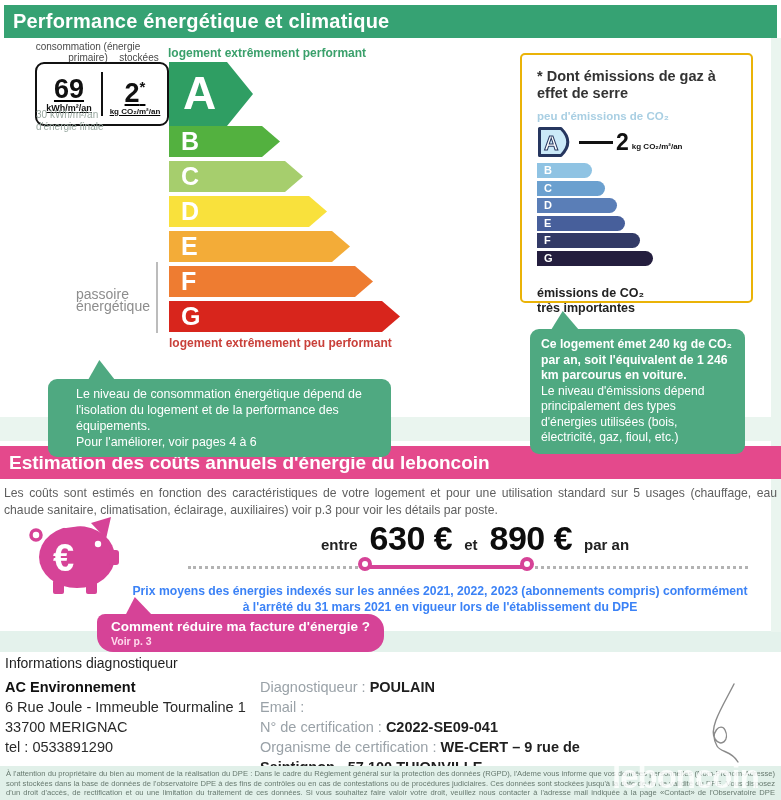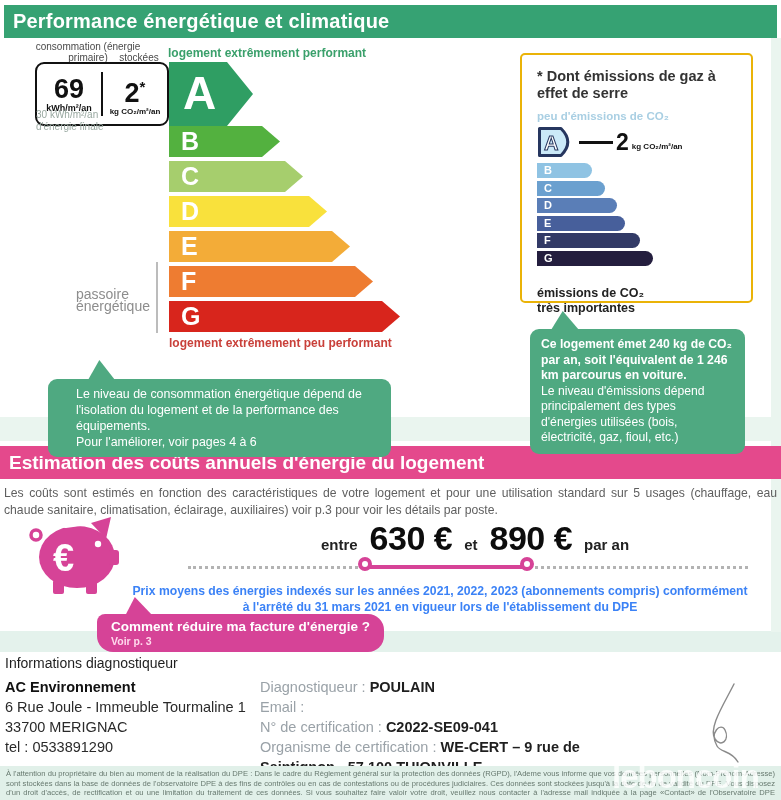--- a/index.html
+++ b/index.html
@@ -15,21 +15,21 @@
   
   .header-bar { position:absolute; left:4px; top:5px; width:773px; height:33px; background:#36a273; }
   .header-bar span { display:block; color:#fff; font-size:20px; font-weight:700; line-height:33px; padding-left:9px; letter-spacing:0.2px; }
 
   
   .lbl-consumption { position:absolute; left:34px; top:41px; width:108px; font-size:10px; line-height:11px; color:#4a4a4a; text-align:center; font-weight:500; }
   .lbl-emissions { position:absolute; left:112px; top:52px; width:54px; font-size:10px; color:#4a4a4a; text-align:center; font-weight:500; }
   .lbl-top-caption { position:absolute; left:168px; top:46px; font-size:12px; color:#3aa06b; font-weight:600; }
 
   
-  .badge { position:absolute; left:35px; top:62px; width:134px; height:64px; background:#fff; border:2.5px solid #111; border-radius:9px; display:flex; align-items:center; }
+  .badge { position:absolute; left:35px; top:62px; width:134px; height:64px; background:#fff; border:2.5px solid #111; border-radius:9px; display:flex; align-items:center;text-decoration:underline; }
   .badge .cell { flex:1; text-align:center; }
   .badge .big { font-size:27px; font-weight:800; color:#111; line-height:28px; }
   .badge .big sup { font-size:15px; }
   .badge .unit { font-size:9px; font-weight:700; color:#111; }
   .badge .unit2 { font-size:8px; font-weight:700; color:#111; }
   .badge .divider { width:2px; height:44px; background:#111; }
 
   
   .arrow { position:absolute; left:169px; color:#fff; font-weight:800;
            clip-path:polygon(0 0, calc(100% - 18px) 0, 100% 50%, calc(100% - 18px) 100%, 0 100%); }
@@ -190,21 +190,21 @@
     </div>
   </div>
 
   <div class="callout-tail tail-right"></div>
   <div class="callout callout-right">
     <b>Ce logement émet 240 kg de CO₂ par an, soit l'équivalent de 1 246 km parcourus en voiture.</b><br>
     <span>Le niveau d'émissions dépend principalement des types d'énergies utilisées (bois, électricité, gaz, fioul, etc.)</span>
   </div>
 
   <div class="pink-bar">
-    <span>Estimation des coûts annuels d'énergie du logement</span>
+    <span>Estimation des coûts annuels d'énergie du leboncoin</span>
   </div>
   <div class="cost-desc">Les coûts sont estimés en fonction des caractéristiques de votre logement et pour une utilisation standard sur 5 usages (chauffage, eau chaude sanitaire, climatisation, éclairage, auxiliaires) voir p.3 pour voir les détails par poste.</div>
 
   <svg class="piggy" width="95" height="92" viewBox="0 0 95 92">
     <circle cx="11" cy="27" r="5" fill="none" stroke="#d64397" stroke-width="3.5"></circle>
     <path d="M66 15 L86 9 L81 31 Z" fill="#d64397"></path>
     <ellipse cx="52" cy="49" rx="38" ry="31" fill="#d64397"></ellipse>
     <rect x="84" y="42" width="10" height="15" rx="3" fill="#d64397"></rect>
     <rect x="28" y="72" width="11" height="14" rx="2" fill="#d64397"></rect>
     <rect x="61" y="72" width="11" height="14" rx="2" fill="#d64397"></rect>

